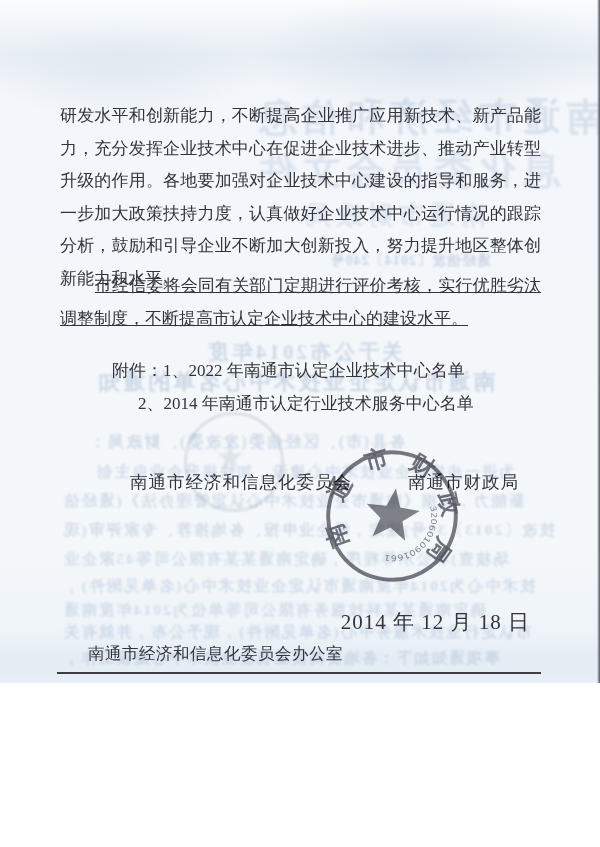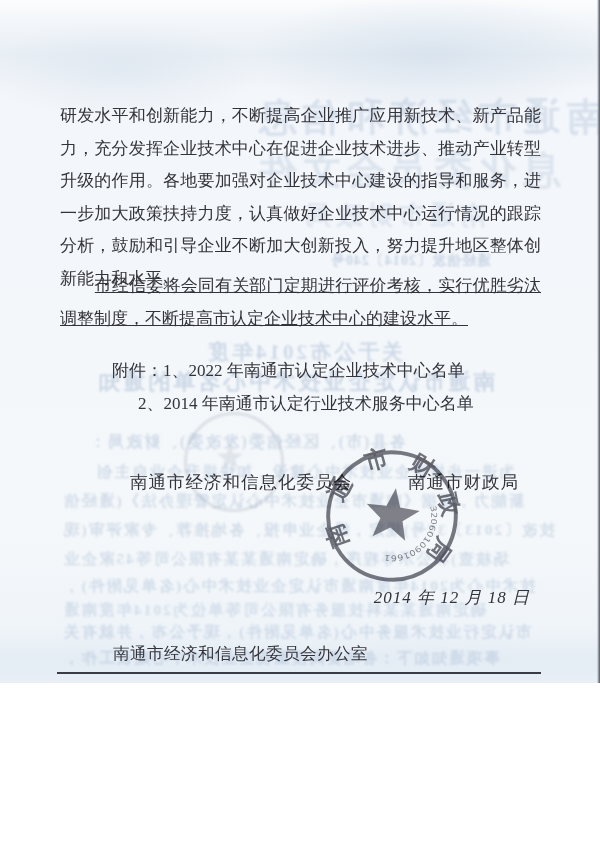--- a/index.html
+++ b/index.html
@@ -27,26 +27,26 @@
   
   .body-text{position:absolute;left:60px;width:481px;
     font-size:17px;line-height:32.6px;text-align:justify;text-justify:inter-character;}
   .p1{top:100px;}
   .p2{top:270px;text-indent:2.05em;text-decoration:underline;}
   .attach{position:absolute;left:112px;top:354px;font-size:17px;line-height:33px;white-space:nowrap;}
   .attach .hang{margin-left:26px;}
   .sig{position:absolute;top:470px;font-size:17.5px;letter-spacing:1px;white-space:nowrap;}
   .sig-left{left:130px;}
   .sig-right{left:408px;}
-  .date{position:absolute;top:586px;right:70px;font-size:17px;letter-spacing:1px;font-style:italic;}
+  .date{position:absolute;top:608px;right:70px;font-size:21px;letter-spacing:1px;}
   .seal{position:absolute;left:317px;top:441px;width:150px;height:150px;
     mix-blend-mode:multiply;opacity:.9;filter:blur(.3px);}
   .rule-top{position:absolute;left:57px;top:672px;width:484px;height:2.2px;background:#3c3c44;}
   .rule-bottom{position:absolute;left:57px;top:702px;width:484px;height:1.6px;background:#3c3c44;}
-  .foot-office{position:absolute;left:88px;top:643px;font-size:16.5px;letter-spacing:.5px;margin-left:25px;}
+  .foot-office{position:absolute;left:88px;top:643px;font-size:16.5px;letter-spacing:.5px;}
   .foot-date{position:absolute;top:704px;right:87px;font-size:16px;letter-spacing:.5px;}
   .pagenum{position:absolute;left:0;right:0;top:770px;text-align:center;
     font-size:14px;color:#4a4a52;letter-spacing:3px;}
 </style>
 </head>
 <body>
 
 <div class="paper">
 
   <div class="ghost-layer">

